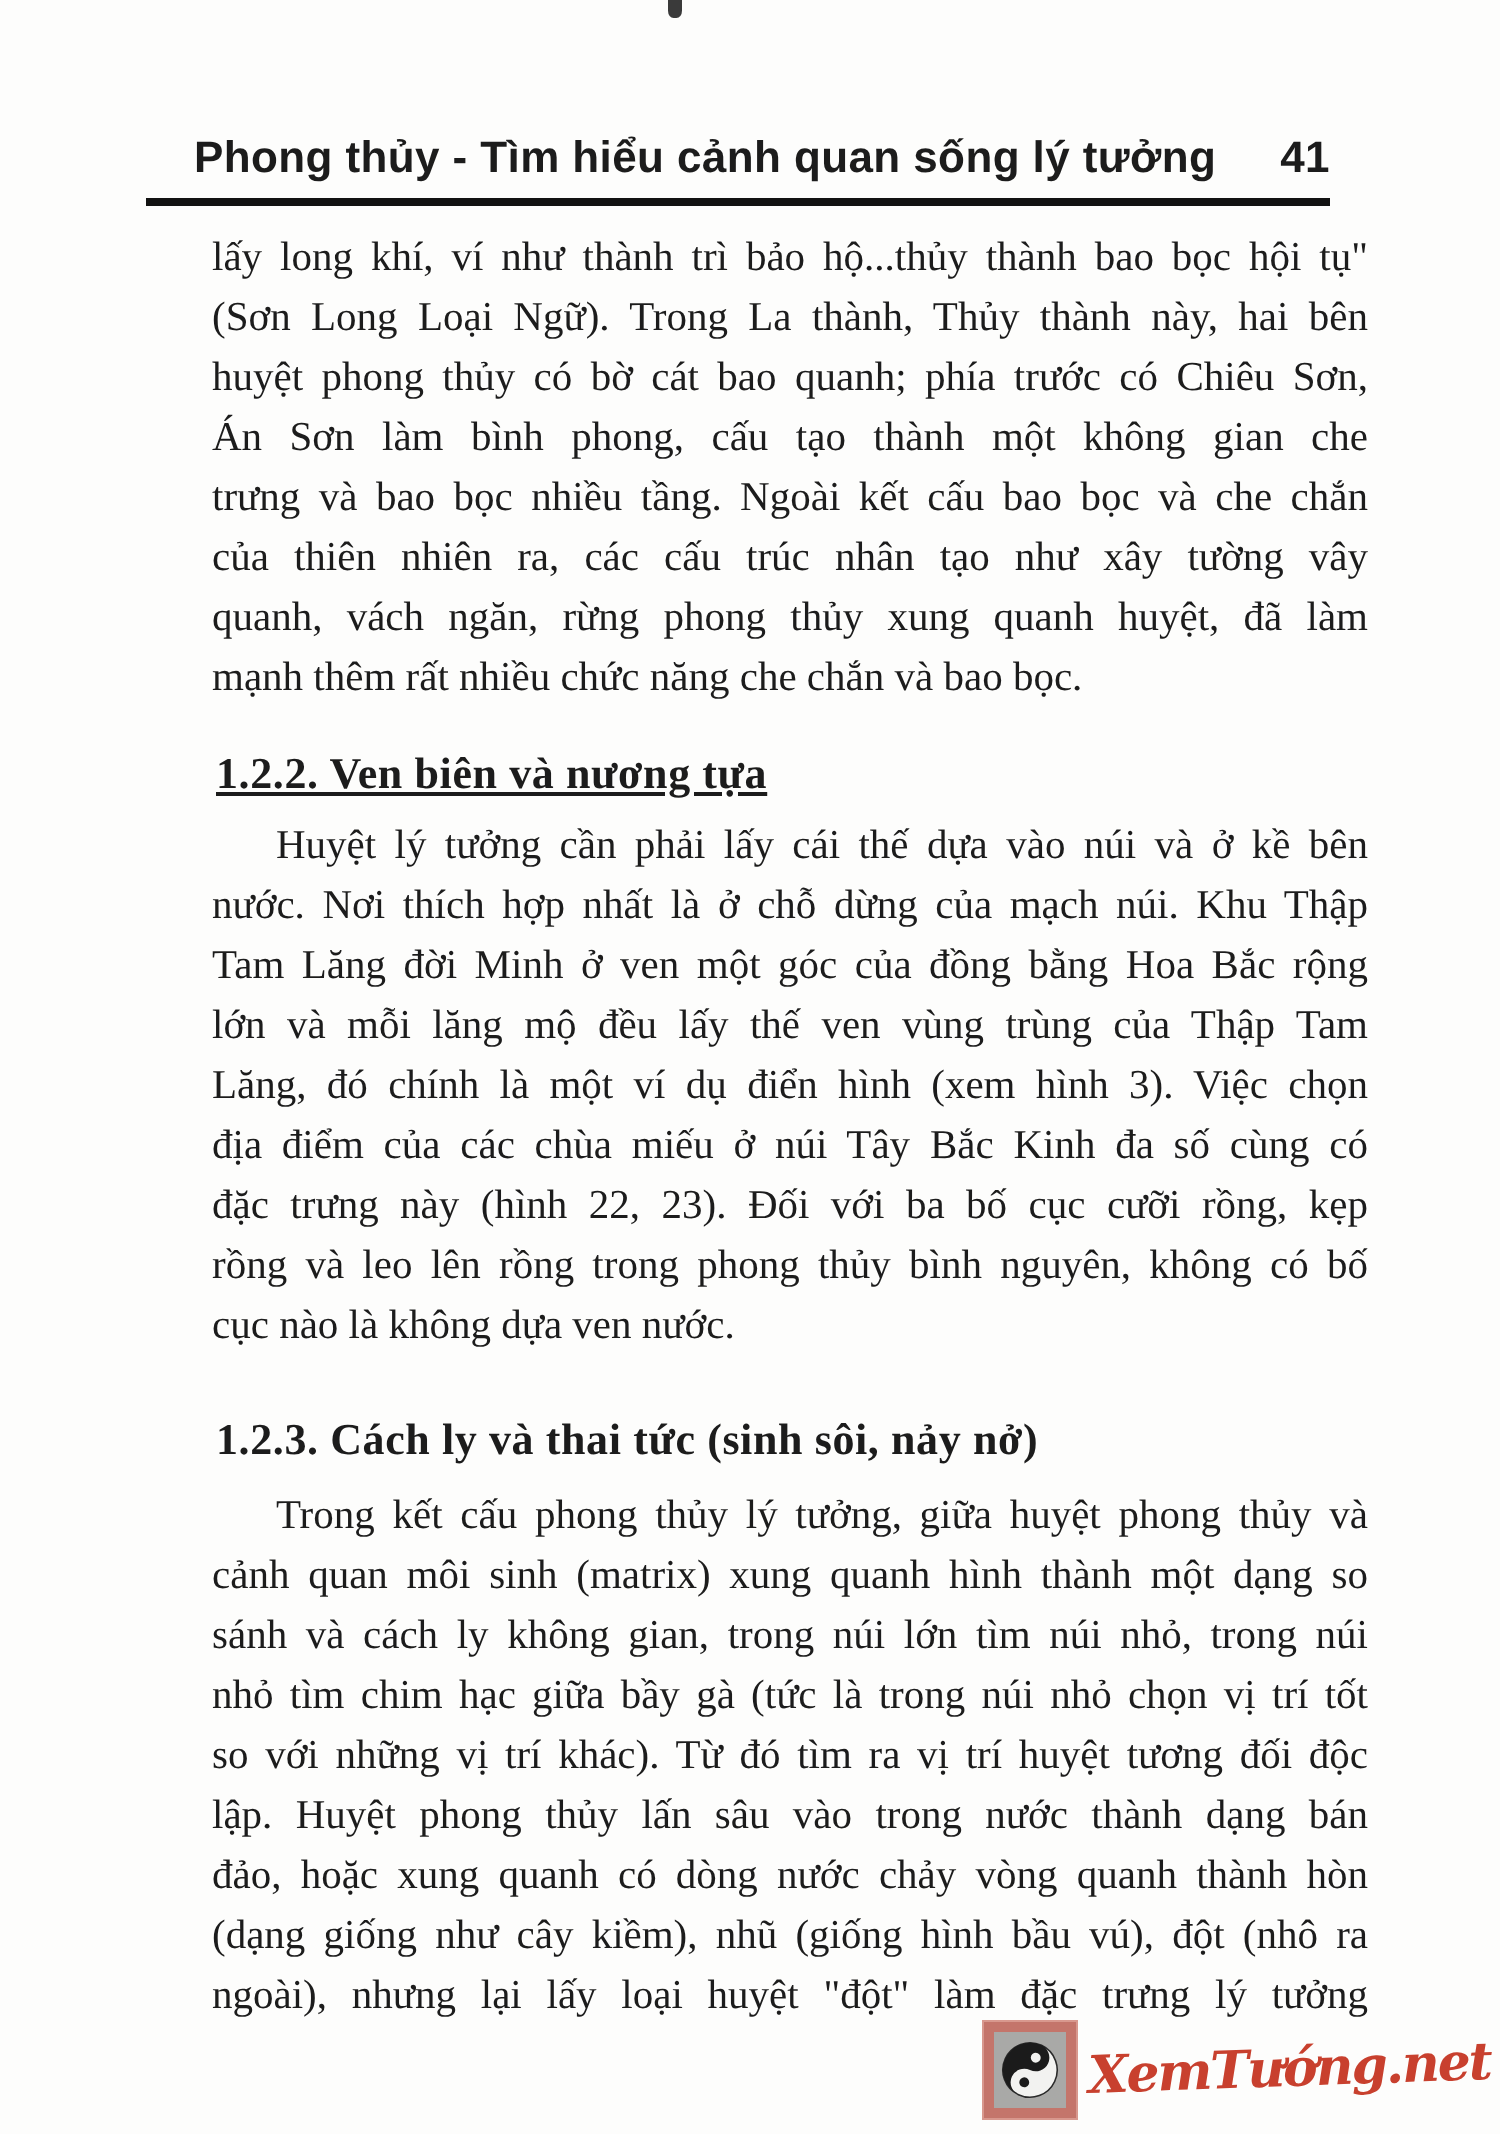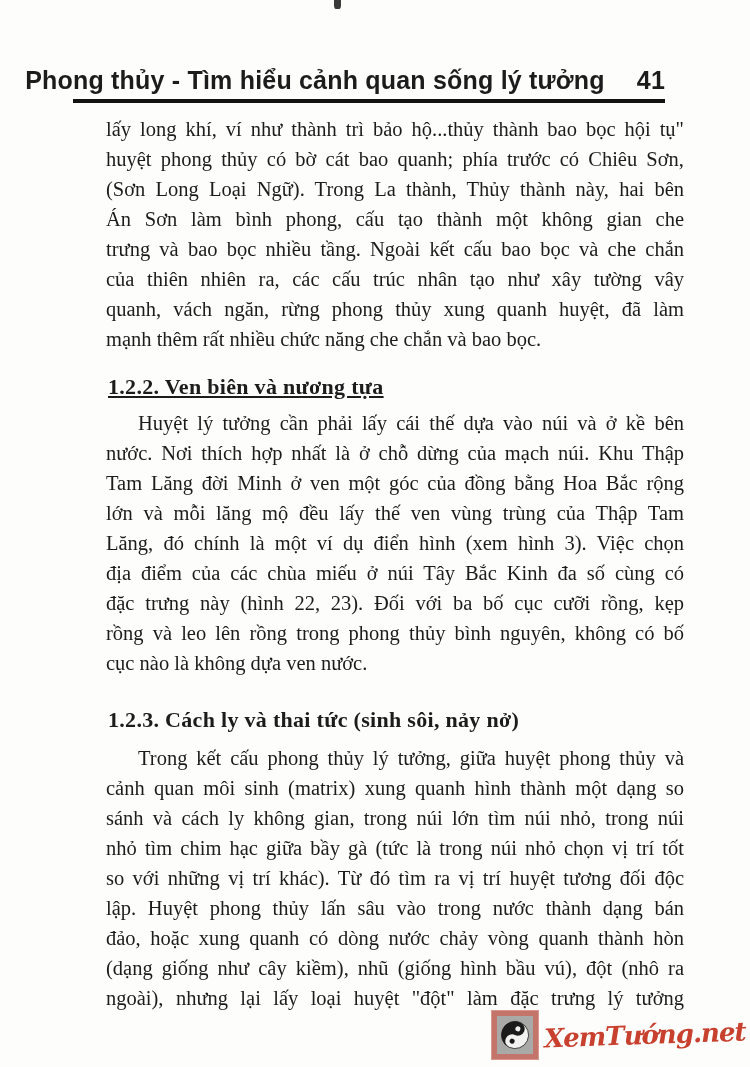--- a/index.html
+++ b/index.html
@@ -16,21 +16,21 @@
   .header {
     position: absolute;
     top: 66px;
     left: 73px;
     width: 592px;
     display: flex;
     justify-content: flex-end;
     align-items: baseline;
     font-family: "Liberation Sans", sans-serif;
     font-weight: 700;
-    font-size: 25px;
+    font-size: 22px;
     letter-spacing: 0.2px;
     white-space: nowrap;
   }
   .page-number { margin-left: 32px; text-align: center; }
   .rule {
     position: absolute;
     left: 73px;
     top: 99px;
     width: 592px;
     height: 4px;
@@ -113,22 +113,22 @@
     <span class="header-title">Phong thủy - Tìm hiểu cảnh quan sống lý tưởng</span>
     <span class="page-number">41</span>
   </div>
 
   <div class="rule"></div>
 
   <div class="body-text">
 
     <div class="para short-end">
         <div class="line">lấy long khí, ví như thành trì bảo hộ...thủy thành bao bọc hội tụ"</div>
+        <div class="line">(Sơn Long Loại Ngữ). Trong La thành, Thủy thành này, hai bên</div>
         <div class="line">huyệt phong thủy có bờ cát bao quanh; phía trước có Chiêu Sơn,</div>
-        <div class="line">(Sơn Long Loại Ngữ). Trong La thành, Thủy thành này, hai bên</div>
         <div class="line">Án Sơn làm bình phong, cấu tạo thành một không gian che</div>
         <div class="line">trưng và bao bọc nhiều tầng. Ngoài kết cấu bao bọc và che chắn</div>
         <div class="line">của thiên nhiên ra, các cấu trúc nhân tạo như xây tường vây</div>
         <div class="line">quanh, vách ngăn, rừng phong thủy xung quanh huyệt, đã làm</div>
         <div class="line">mạnh thêm rất nhiều chức năng che chắn và bao bọc.</div>
       </div>
 
     <h2 class="heading h122">1.2.2. Ven biên và nương tựa</h2>
 
     <div class="para indent short-end">

